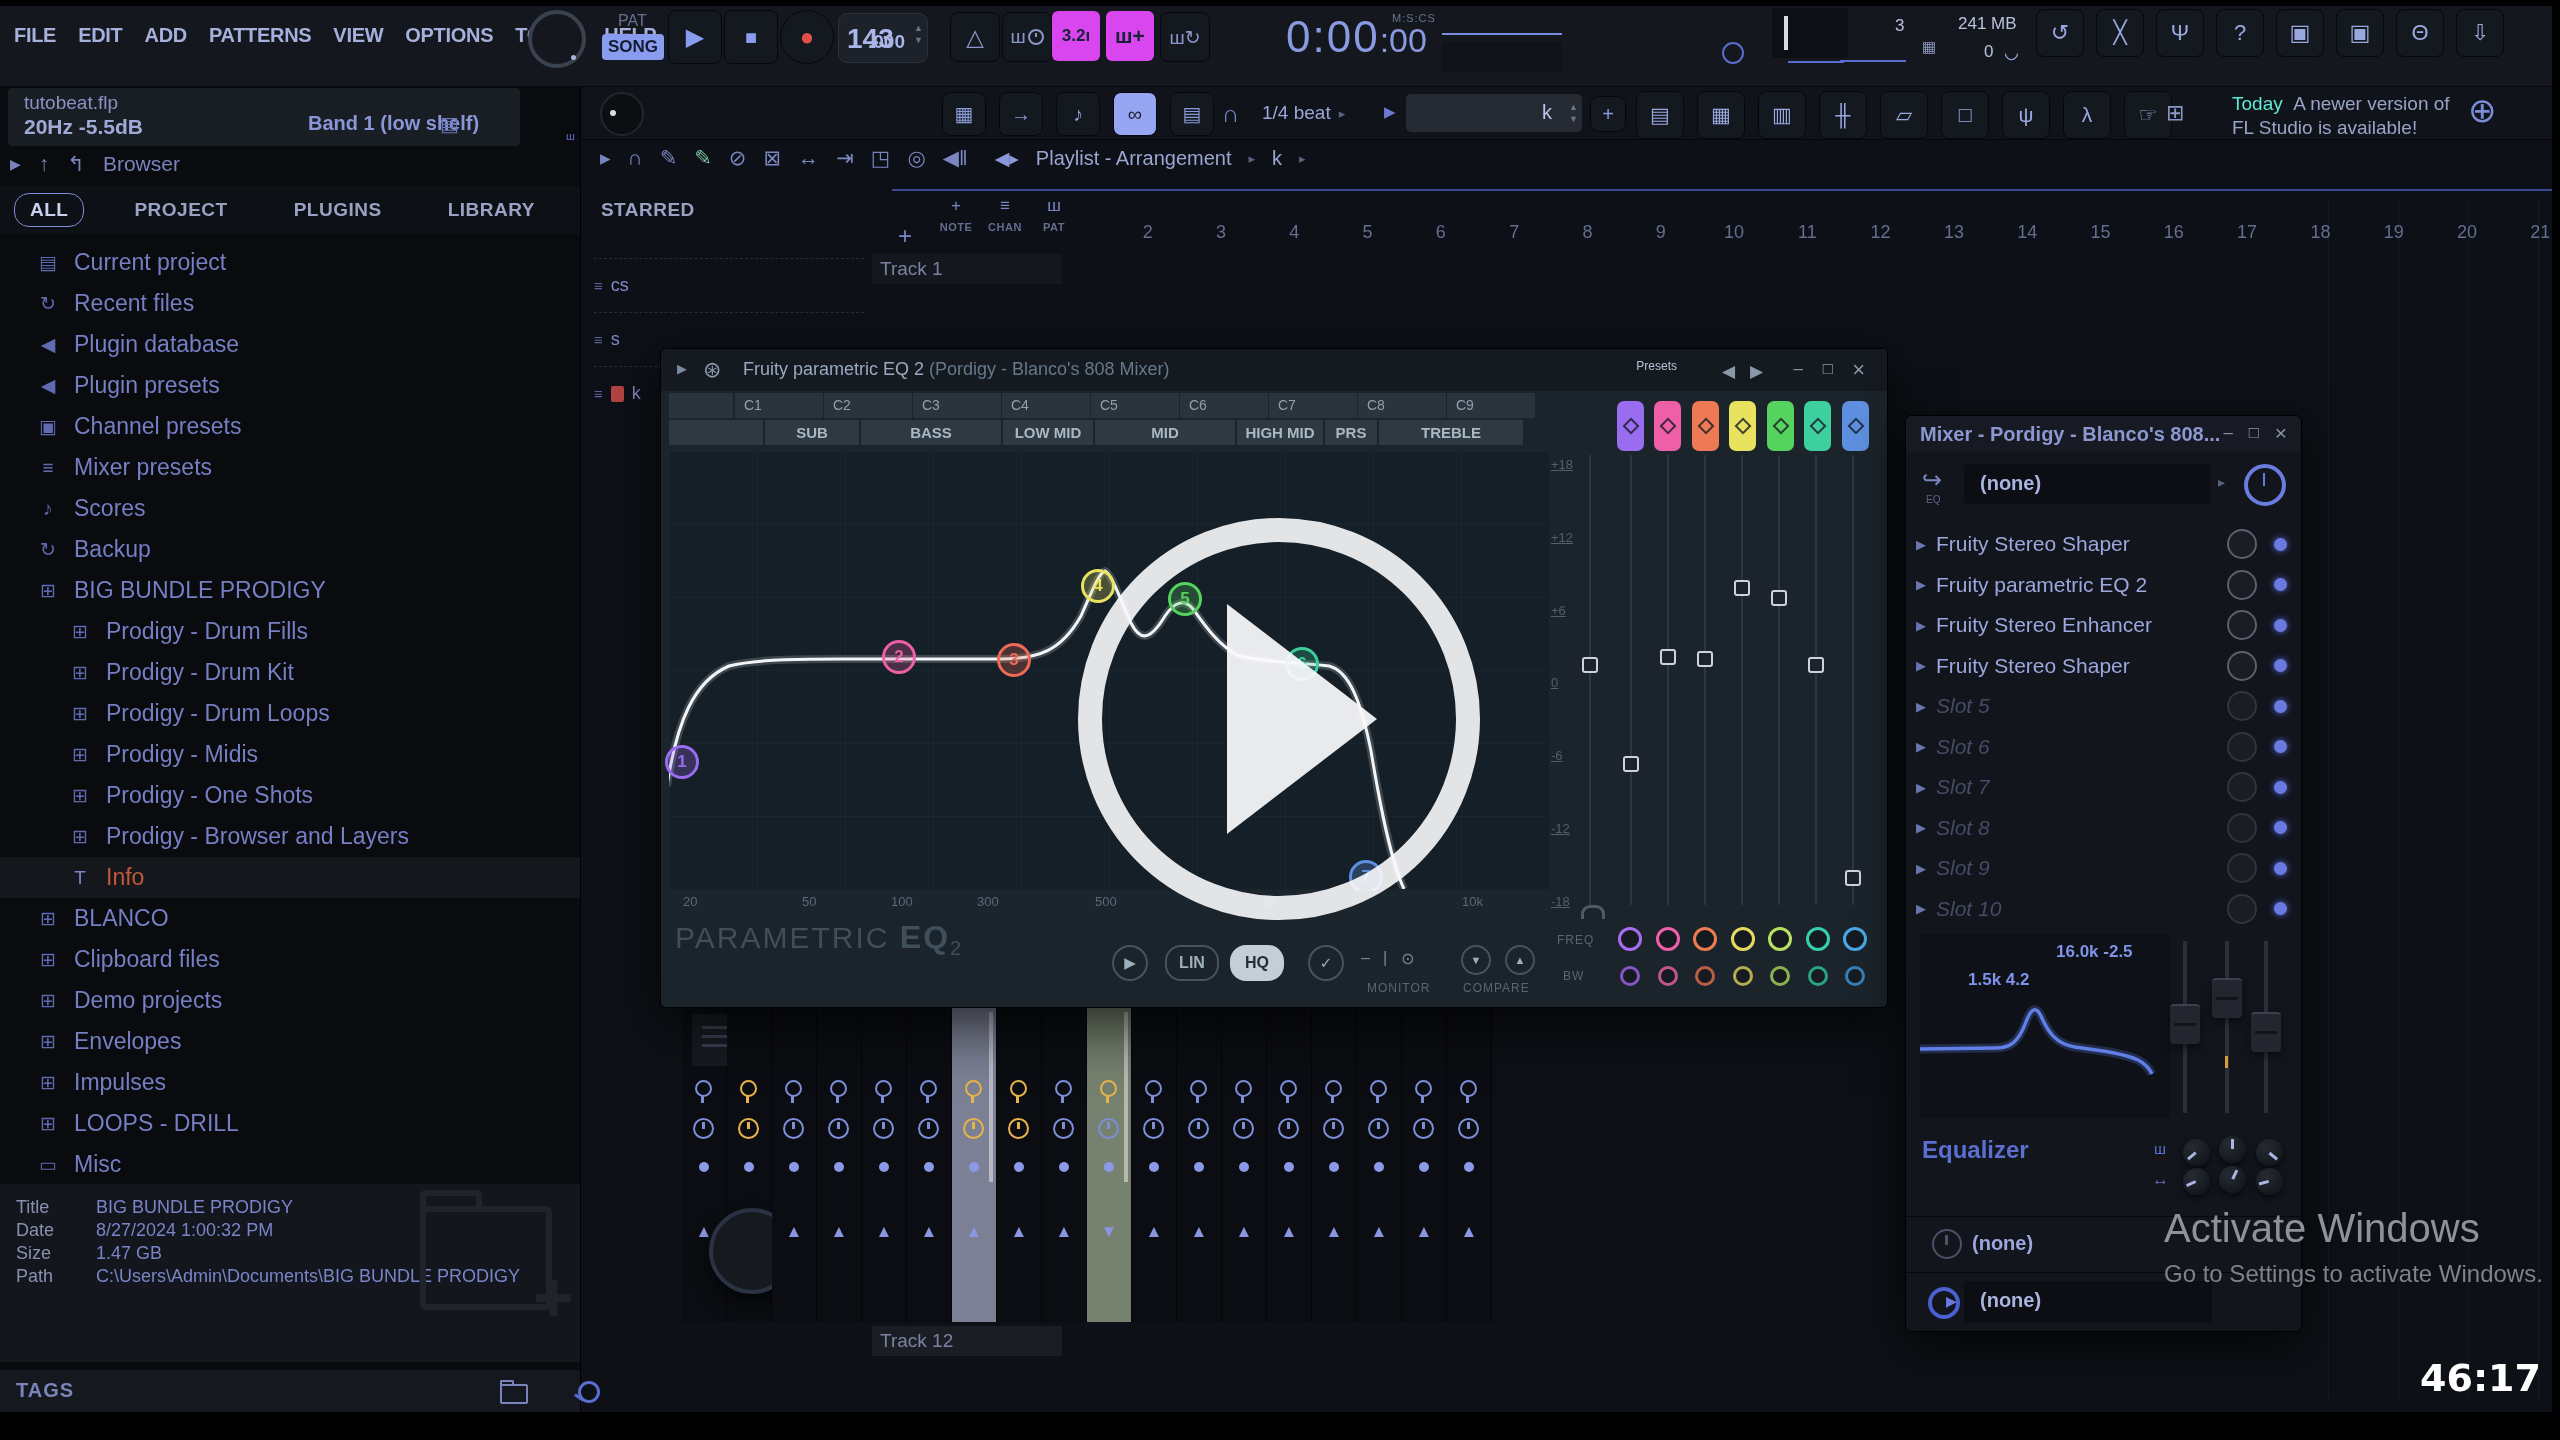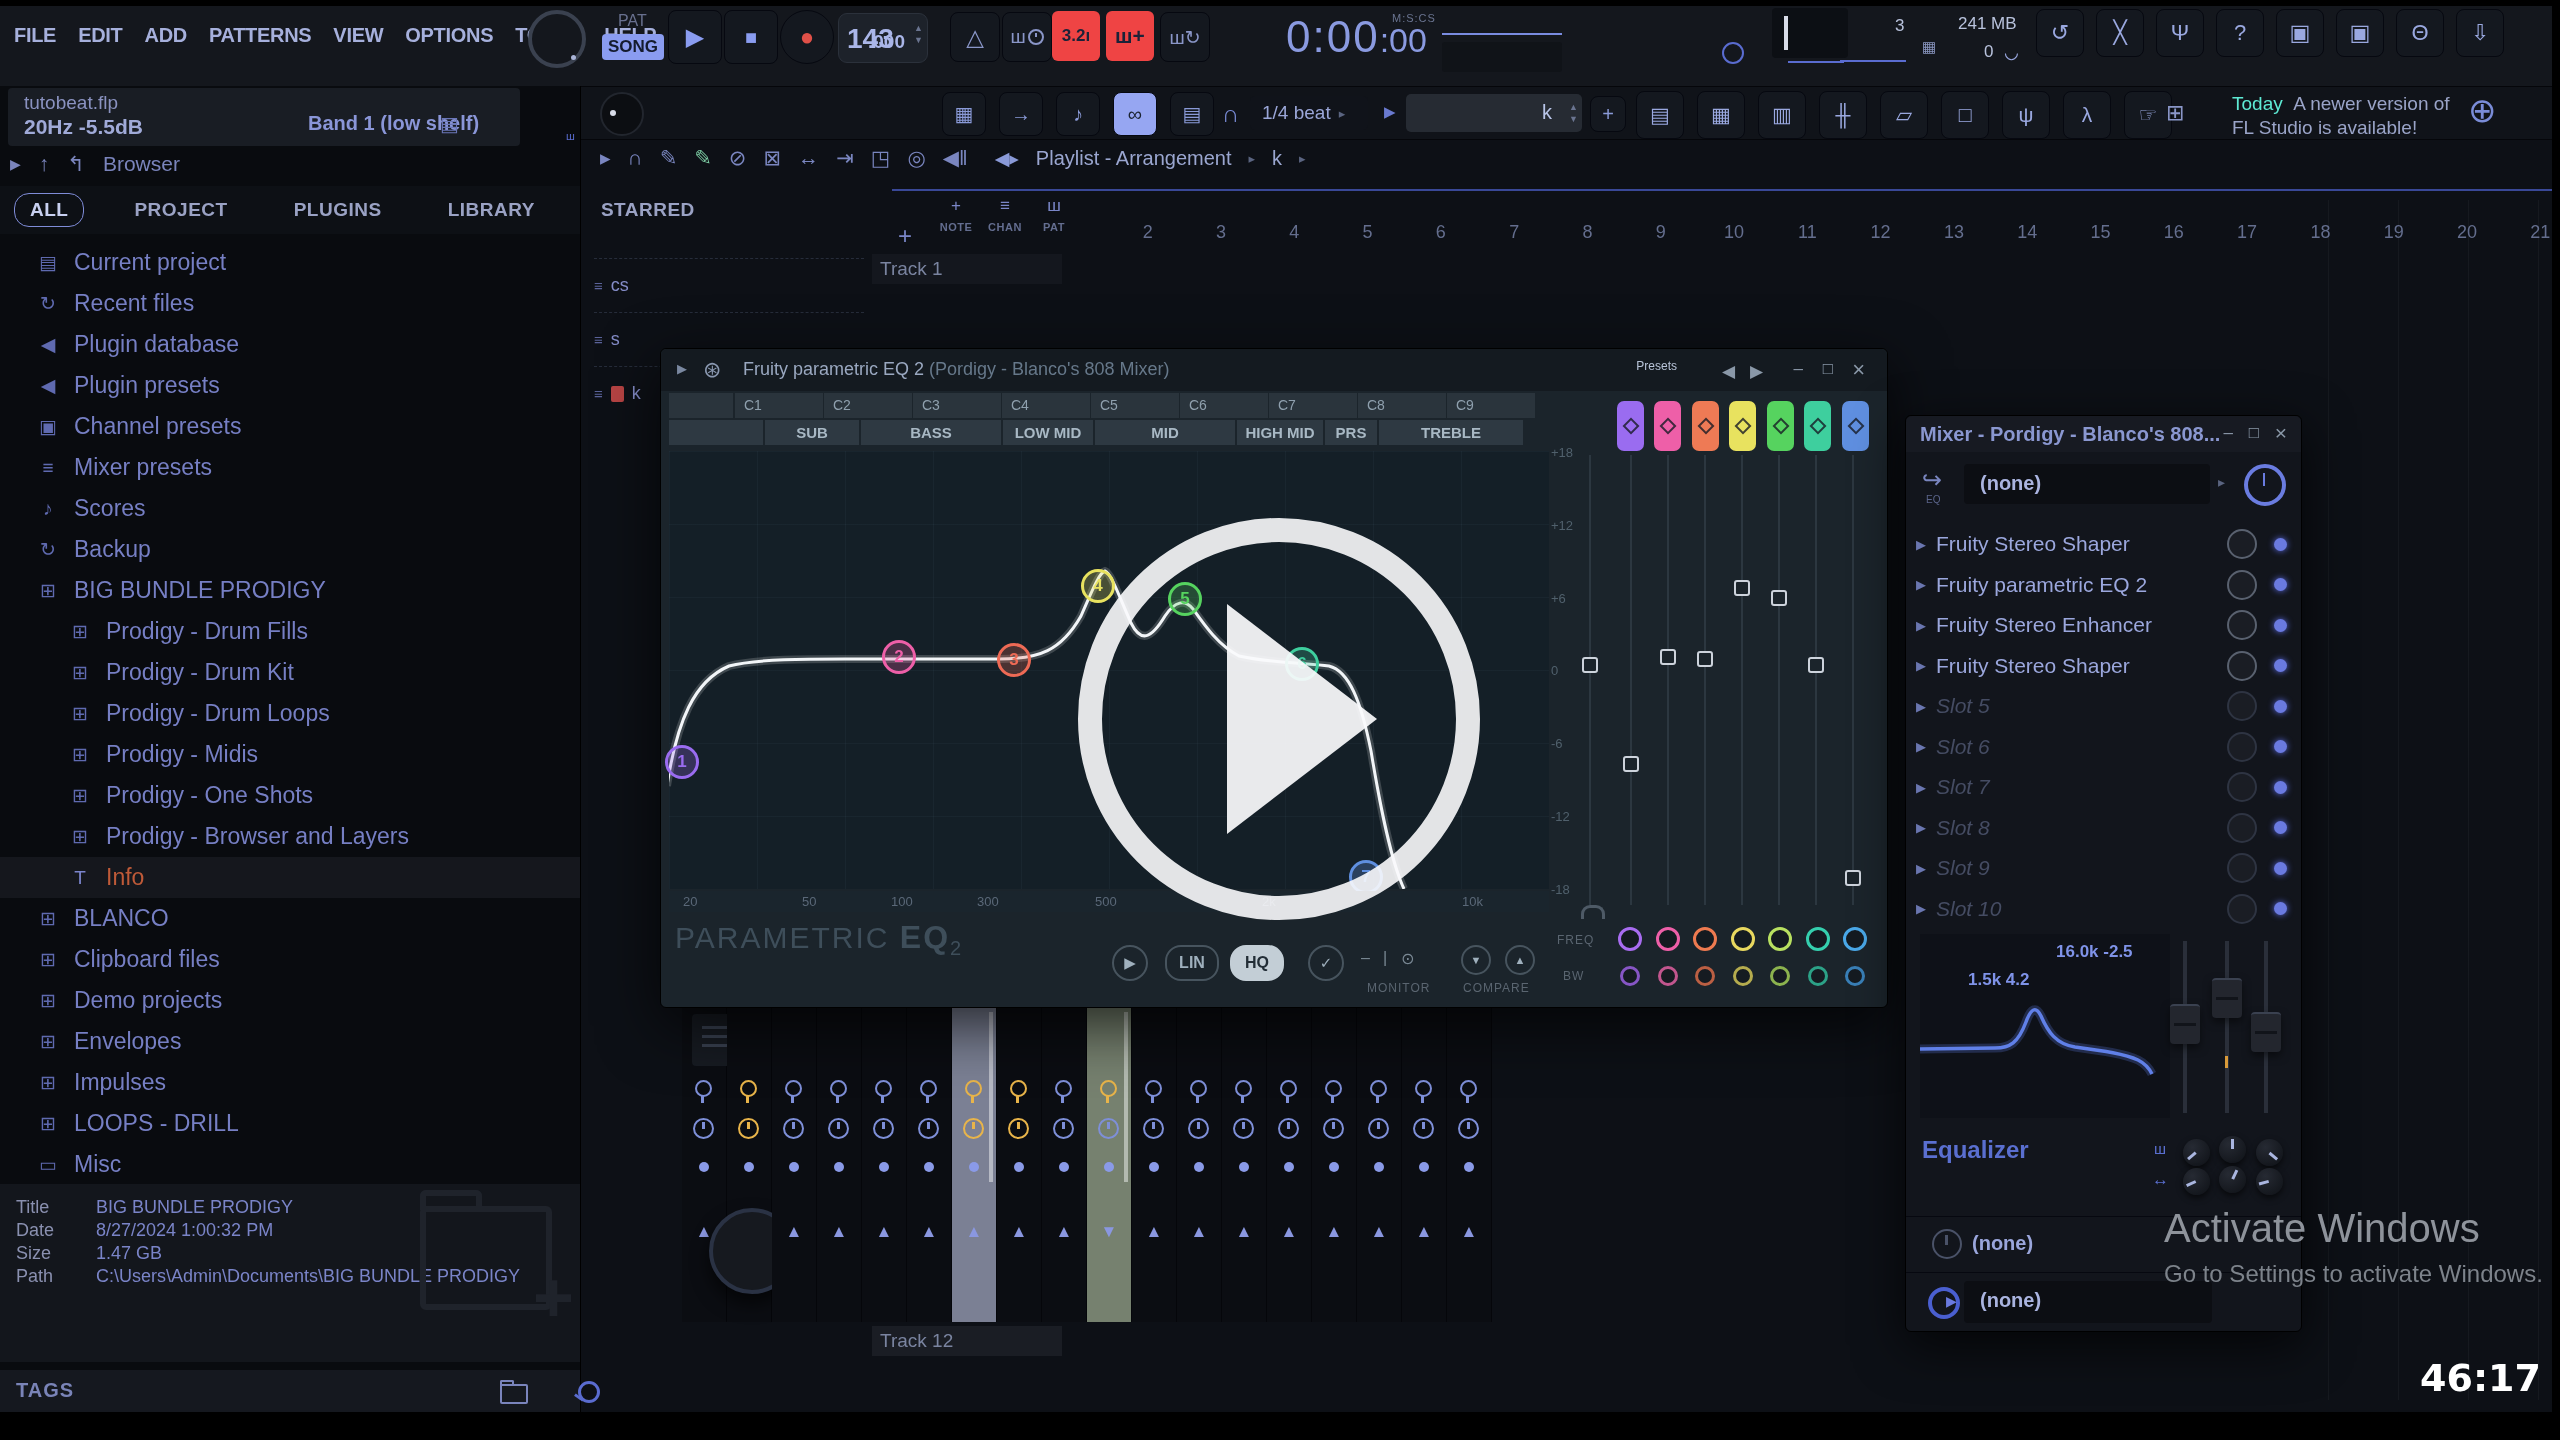--- a/index.html
+++ b/index.html
@@ -15,21 +15,21 @@
   .knob-big i{position:absolute;right:6px;bottom:4px;width:5px;height:5px;background:#aab4d8;border-radius:50%;}
   .patsong{left:602px;top:12px;width:62px;}
   .pat-lbl{position:absolute;left:16px;top:0;font-size:16px;color:#68708e;}
   .song-btn{position:absolute;left:0;top:22px;width:62px;height:26px;background:#8a9cf0;border-radius:4px;
             color:#141b2e;font-size:17px;font-weight:bold;text-align:center;line-height:26px;}
   .tbtn{width:52px;height:52px;background:#14181f;border:1px solid #060810;border-radius:8px;display:flex;align-items:center;justify-content:center;}
   .tempo{left:838px;top:13px;width:88px;height:48px;background:#1d222a;border:1px solid #2b313b;border-radius:9px;}
   .tempo b{position:absolute;left:8px;top:9px;font-size:28px;color:#aab6e8;font-weight:bold;}
   .tempo small{position:absolute;right:22px;top:17px;font-size:19px;color:#aab6e8;font-weight:bold;}
   .stepper{position:absolute;right:4px;top:10px;display:flex;flex-direction:column;gap:3px;font-size:9px;color:#6a7490;line-height:1;}
-  .litbox{background:#ef4444;color:#1a2238;border-radius:6px;font-weight:bold;display:flex;align-items:center;justify-content:center;}
+  .litbox{background:#d946ef;color:#1a2238;border-radius:6px;font-weight:bold;display:flex;align-items:center;justify-content:center;}
   .timebox{left:1286px;top:12px;}
   .time-main{font-size:44px;color:#8a9ae0;letter-spacing:2px;}
   .time-cs{font-size:34px;color:#8a9ae0;}
   .time-unit{position:absolute;left:106px;top:0px;font-size:11px;color:#6a7490;letter-spacing:1px;}
   .hslider{left:1442px;top:33px;width:120px;height:2px;background:#7a8ce0;}
   .hslider-box{left:1442px;top:42px;width:120px;height:30px;background:#101318;border-radius:3px;}
   .mvol{left:1772px;top:8px;width:76px;height:50px;background:#0c0f14;border-radius:4px;}
   .mvol i{position:absolute;left:12px;top:8px;width:4px;height:34px;background:#d8dce8;}
   .mvol u{position:absolute;left:16px;bottom:-5px;width:56px;height:2px;background:#5a6cd0;}
   .cpu-area{left:1840px;top:8px;width:190px;height:60px;font-size:17px;color:#b8c2dc;}
@@ -112,21 +112,21 @@
   .eqchan span{width:88px;height:25px;background:#2a343c;color:#8fa0ae;font-size:14px;line-height:25px;padding-left:9px;box-sizing:border-box;}
   .cblank{left:8px;top:44px;width:64px;height:25px;background:#2a343c;}
   .eqnames{left:104px;top:71px;display:flex;gap:2px;}
   .eqnames span{height:25px;background:#2e3942;color:#a8b8c4;font-size:15px;font-weight:bold;text-align:center;line-height:25px;}
   .nblank{left:8px;top:71px;width:94px;height:25px;background:#2e3942;}
   .eqgraph{left:8px;top:102px;width:880px;height:438px;background:#141f27;
     background-image:repeating-linear-gradient(to right,rgba(90,120,140,.08) 0 1px,transparent 1px 88px),
                      repeating-linear-gradient(to bottom,rgba(90,120,140,.07) 0 1px,transparent 1px 73px);}
   .freqrow{left:8px;top:542px;width:880px;height:21px;background:#1a252d;}
   .freqrow span{position:absolute;top:3px;font-size:13px;color:#5a6878;}
-  .dbcol{left:890px;top:96px;width:36px;height:452px;display:flex;flex-direction:column;justify-content:space-between;font-size:13px;color:#50606c;}
+  .dbcol{left:890px;top:108px;width:36px;height:452px;display:flex;flex-direction:column;justify-content:space-between;font-size:13px;color:#50606c;text-decoration:underline;}
   .brand{left:14px;top:570px;font-size:30px;color:#3e4e5a;letter-spacing:2px;}
   .brand b{font-size:32px;} .brand sub{font-size:20px;}
   .eqbtn{width:50px;height:32px;border:2px solid #47545e;border-radius:16px;color:#9fb0bd;font-size:16px;font-weight:bold;
          display:flex;align-items:center;justify-content:center;}
   .roundbtn{width:32px;height:32px;border:2px solid #47545e;border-radius:50%;color:#9fb0bd;font-size:15px;display:flex;align-items:center;justify-content:center;}
   .small-lab{font-size:12px;color:#5a6570;letter-spacing:1px;}
   .bandh{position:absolute;width:34px;height:34px;border-radius:50%;border:3px solid;box-sizing:border-box;
          font-size:17px;font-weight:bold;display:flex;align-items:center;justify-content:center;}
   .track{position:absolute;top:106px;width:2px;height:450px;background:#2c3740;}
   .shandle{position:absolute;width:16px;height:16px;background:#1b242b;border:2.5px solid #cdd3dc;border-radius:3px;box-sizing:border-box;}

